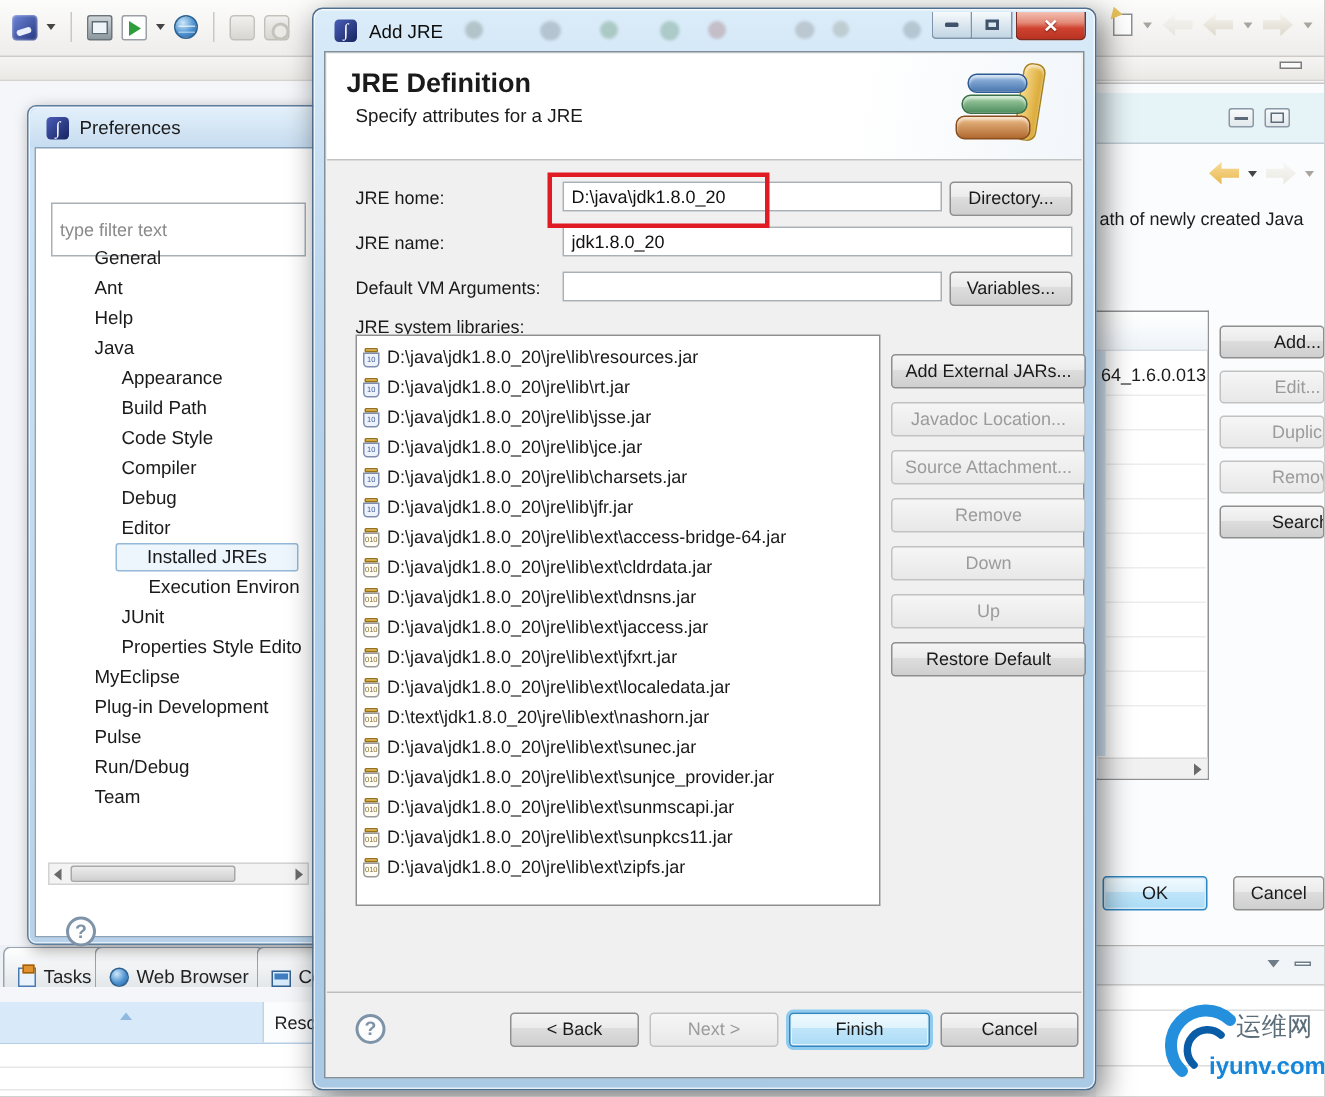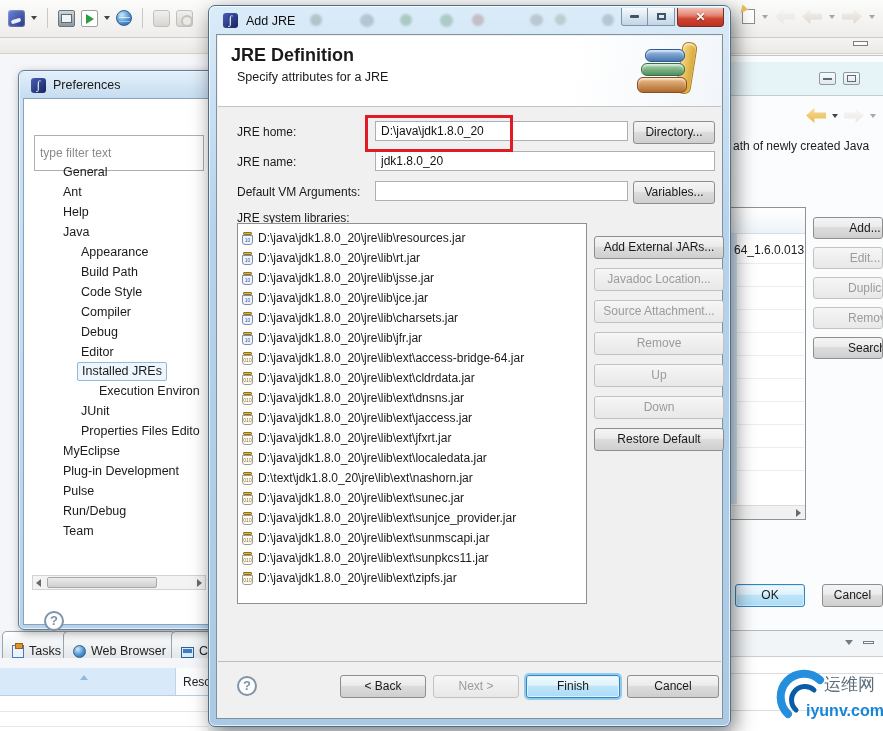--- a/index.html
+++ b/index.html
@@ -121,21 +121,21 @@
   #pref-inner { position:absolute; left:4px; top:27px; right:4px; bottom:4px;
     background:#fff; border:1px solid #8aa3ba; }
   .ecl-icon { width:15px; height:15px; border-radius:3px; flex:0 0 auto;
     background:linear-gradient(135deg,#4a5db8,#16245f); color:#fff; text-align:center;
     font:italic bold 12px "Liberation Serif",serif; line-height:14px; }
   #filter-input { position:absolute; left:10px; top:36px; width:170px; height:36px; }
   #pref-tree { position:absolute; left:8px; top:63px; width:560px; }
   .tree-item { height:20px; line-height:20px; white-space:nowrap; font-size:12.5px; width:max-content; }
   .tree-item.lvl1 { margin-left:31px; } .tree-item.lvl2 { margin-left:49px; } .tree-item.lvl3 { margin-left:67px; }
   .tree-item.sel { border:1px solid #94b8d8; background:#eef6fd; border-radius:2px;
-    padding:0 4px; margin-left:45px; height:19px; line-height:17px; }
+    padding:0 20px; margin-left:45px; height:19px; line-height:17px; }
   #pref-hscroll { position:absolute; left:8px; top:476px; width:174px; height:15px;
     background:#f3f3f3; border:1px solid #d2d2d2; }
   #pref-hscroll .thumb { position:absolute; left:14px; top:1px; width:110px; height:11px;
     background:linear-gradient(#ececec,#cfcfcf); border:1px solid #a8a8a8; border-radius:2px; }
   .tri-left-sm { width:0; height:0; border-top:4px solid transparent; border-bottom:4px solid transparent;
     border-right:5px solid #6a6a6a; position:absolute; }
   #pref-help { position:absolute; left:20px; top:512px; }
 
   
   #dialog { left:208px; top:5px; width:523px; height:722px; border-radius:7px;
@@ -323,21 +323,21 @@
           <div class="tree-item lvl1">Java</div>
           <div class="tree-item lvl2">Appearance</div>
           <div class="tree-item lvl2">Build Path</div>
           <div class="tree-item lvl2">Code Style</div>
           <div class="tree-item lvl2">Compiler</div>
           <div class="tree-item lvl2">Debug</div>
           <div class="tree-item lvl2">Editor</div>
           <div class="tree-item lvl2 sel">Installed JREs</div>
           <div class="tree-item lvl3">Execution Environ</div>
           <div class="tree-item lvl2">JUnit</div>
-          <div class="tree-item lvl2">Properties Files Edito</div>
+          <div class="tree-item lvl2">Properties Style Edito</div>
           <div class="tree-item lvl1">MyEclipse</div>
           <div class="tree-item lvl1">Plug-in Development</div>
           <div class="tree-item lvl1">Pulse</div>
           <div class="tree-item lvl1">Run/Debug</div>
           <div class="tree-item lvl1">Team</div>
         </div>
       <div id="pref-hscroll">
         <span class="tri-left-sm" style="left:3px; top:3px;"></span>
         <span class="thumb"></span>
         <span class="tri-right-sm" style="right:3px; top:3px;"></span>
@@ -522,22 +522,22 @@
               <span class="body"></span>
             </span>
             <span>D:\java\jdk1.8.0_20\jre\lib\ext\zipfs.jar</span>
           </div>
         </div>
       <div id="side-buttons">
           <div class="btn">Add External JARs...</div>
           <div class="btn disabled">Javadoc Location...</div>
           <div class="btn disabled">Source Attachment...</div>
           <div class="btn disabled">Remove</div>
+          <div class="btn disabled">Down</div>
           <div class="btn disabled">Up</div>
-          <div class="btn disabled">Down</div>
           <div class="btn">Restore Default</div>
         </div>
 
       <div id="dlg-footer">
         <div class="helpcirc" id="dlg-help">?</div>
         <div id="footer-buttons">
             <div class="btn" style="width: 86px;">&lt; Back</div>
             <div class="btn disabled" style="width: 86px;">Next &gt;</div>
             <div class="btn default" style="width: 94px; box-shadow: rgb(142, 203, 238) 0px 0px 0px 2px, rgb(226, 243, 252) 0px 0px 0px 1px inset;">Finish</div>
             <div class="btn" style="width: 92px;">Cancel</div>

